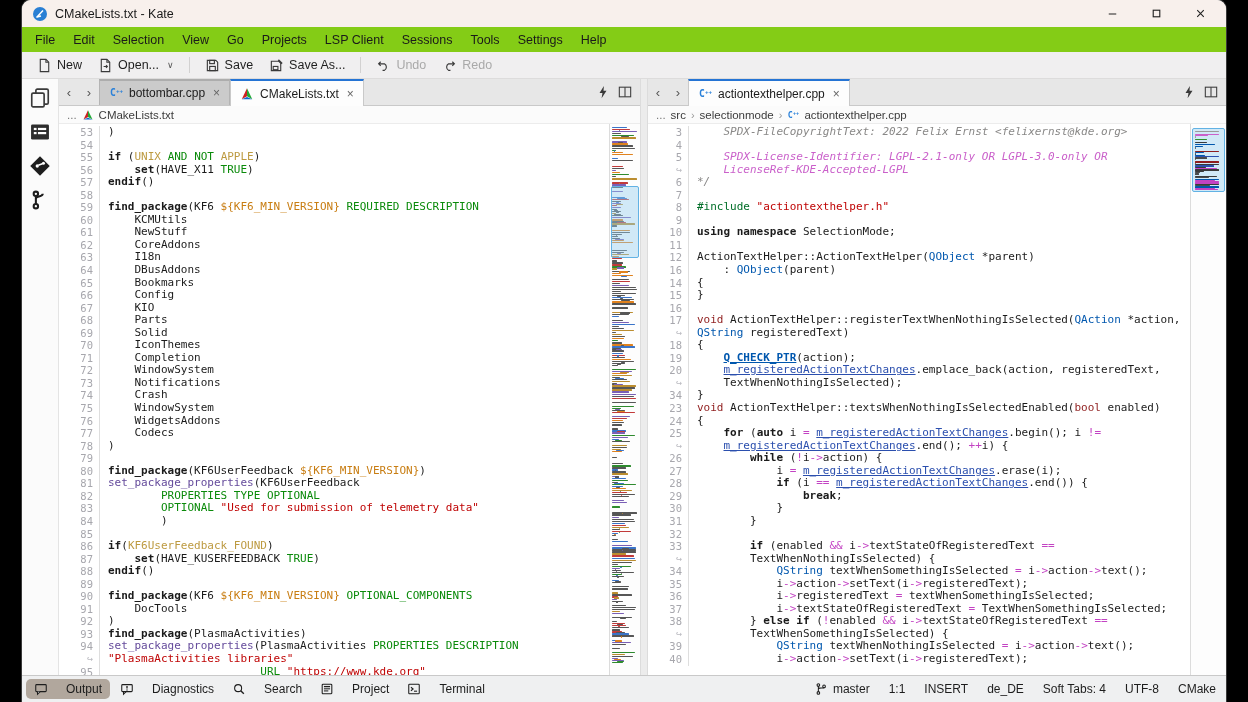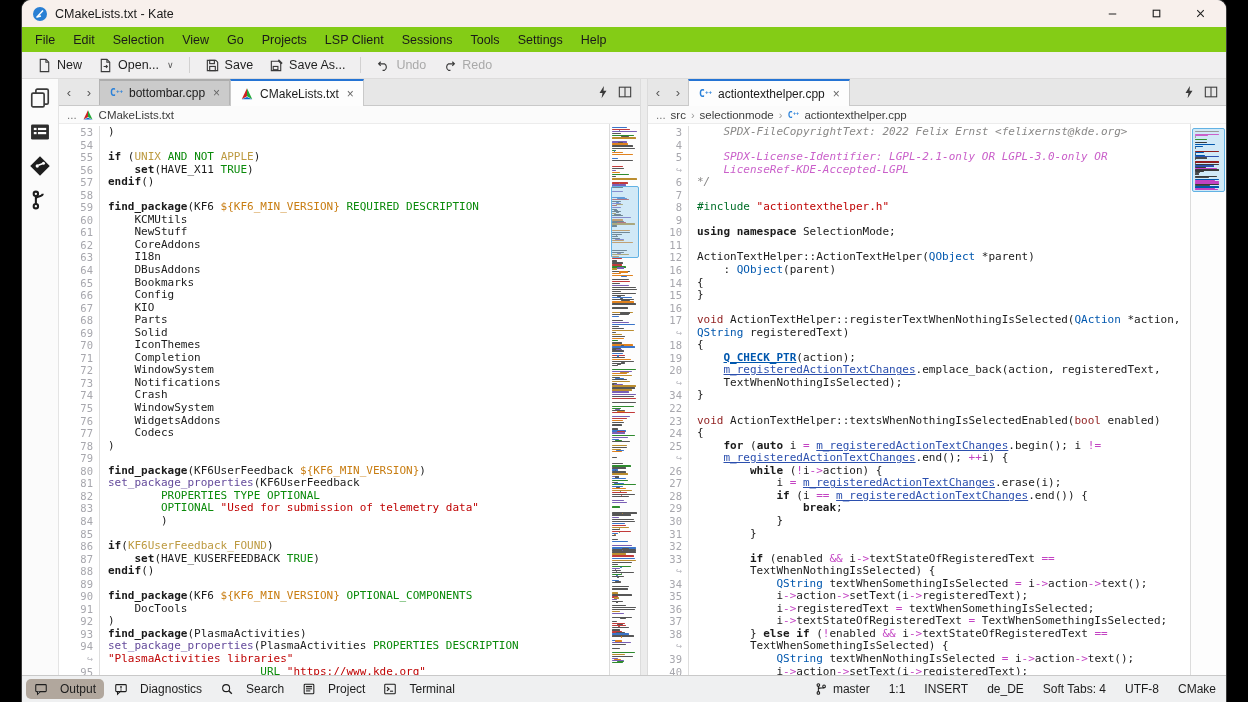--- a/index.html
+++ b/index.html
@@ -64,21 +64,21 @@
   .tok.mb{color:#2b4fae;text-decoration:underline}
   .tok.t{color:#8f1d1d}
   .tok.o{color:#c343c3}
   .minimap{position:relative;border-left:1px solid #dcdcdc;background:#fdfdfd;flex:0 0 auto;overflow:hidden}
   #minimap-left{width:30px}
   #minimap-right{width:35px}
   .mm-bar{position:absolute;height:1.3px;border-radius:.5px}
   .mm-view{position:absolute;left:1px;right:1px;background:rgba(147,206,238,.42);border:1px solid #62b2e4;border-radius:2px}
   
   #statusbar{height:26px;background:#eff0f1;border-top:1px solid #c9c9c9;display:flex;align-items:center;font-size:12px;color:#1d1d1d;padding:0 10px 0 4px;flex:0 0 auto}
-  .sbtn{display:flex;align-items:flex-start;gap:12px;padding:3px 8px;border-radius:5px}
+  .sbtn{display:flex;align-items:flex-start;gap:18px;padding:3px 8px;border-radius:5px}
   .sbtn.chipped{background:#b1a79d}
   .sb-icon{width:14px;height:14px}
   #status-right{margin-left:auto;display:flex;align-items:center;gap:19px}
   .status-item{display:flex;align-items:center;gap:5px}
 </style>
 </head>
 <body>
 
 <div id="win">
 
@@ -631,21 +631,20 @@
             <div class="code-row"><span class="ln">14</span><span class="code"><span class="tok n">{</span></span></div>
             <div class="code-row"><span class="ln">15</span><span class="code"><span class="tok n">}</span></span></div>
             <div class="code-row"><span class="ln">16</span><span class="code"></span></div>
             <div class="code-row"><span class="ln">17</span><span class="code"><span class="tok t">void</span><span class="tok n"> ActionTextHelper::registerTextWhenNothingIsSelected(</span><span class="tok q">QAction</span><span class="tok n"> *action,</span></span></div>
             <div class="code-row"><span class="ln wrap">↪</span><span class="code"><span class="tok q">QString</span><span class="tok n"> registeredText)</span></span></div>
             <div class="code-row"><span class="ln">18</span><span class="code"><span class="tok n">{</span></span></div>
             <div class="code-row"><span class="ln">19</span><span class="code"><span class="tok n">    </span><span class="tok m">Q_CHECK_PTR</span><span class="tok n">(action);</span></span></div>
             <div class="code-row"><span class="ln">20</span><span class="code"><span class="tok n">    </span><span class="tok mb">m_registeredActionTextChanges</span><span class="tok n">.emplace_back(action, registeredText,</span></span></div>
             <div class="code-row"><span class="ln wrap">↪</span><span class="code"><span class="tok n">    TextWhenNothingIsSelected);</span></span></div>
             <div class="code-row"><span class="ln">34</span><span class="code"><span class="tok n">}</span></span></div>
-            <div class="code-row"><span class="ln">22</span><span class="code"></span></div>
             <div class="code-row"><span class="ln">23</span><span class="code"><span class="tok t">void</span><span class="tok n"> ActionTextHelper::textsWhenNothingIsSelectedEnabled(</span><span class="tok t">bool</span><span class="tok n"> enabled)</span></span></div>
             <div class="code-row"><span class="ln">24</span><span class="code"><span class="tok n">{</span></span></div>
             <div class="code-row"><span class="ln">25</span><span class="code"><span class="tok n">    </span><span class="tok k">for</span><span class="tok n"> (</span><span class="tok k">auto</span><span class="tok n"> i </span><span class="tok o">=</span><span class="tok n"> </span><span class="tok mb">m_registeredActionTextChanges</span><span class="tok n">.begin(); i </span><span class="tok o">!=</span></span></div>
             <div class="code-row"><span class="ln wrap">↪</span><span class="code"><span class="tok n">    </span><span class="tok mb">m_registeredActionTextChanges</span><span class="tok n">.end(); </span><span class="tok o">++</span><span class="tok n">i) {</span></span></div>
             <div class="code-row"><span class="ln">26</span><span class="code"><span class="tok n">        </span><span class="tok k">while</span><span class="tok n"> (</span><span class="tok o">!</span><span class="tok n">i</span><span class="tok o">-&gt;</span><span class="tok n">action) {</span></span></div>
             <div class="code-row"><span class="ln">27</span><span class="code"><span class="tok n">            i </span><span class="tok o">=</span><span class="tok n"> </span><span class="tok mb">m_registeredActionTextChanges</span><span class="tok n">.erase(i);</span></span></div>
             <div class="code-row"><span class="ln">28</span><span class="code"><span class="tok n">            </span><span class="tok k">if</span><span class="tok n"> (i </span><span class="tok o">==</span><span class="tok n"> </span><span class="tok mb">m_registeredActionTextChanges</span><span class="tok n">.end()) {</span></span></div>
             <div class="code-row"><span class="ln">29</span><span class="code"><span class="tok n">                </span><span class="tok k">break</span><span class="tok n">;</span></span></div>
             <div class="code-row"><span class="ln">30</span><span class="code"><span class="tok n">            }</span></span></div>
             <div class="code-row"><span class="ln">31</span><span class="code"><span class="tok n">        }</span></span></div>

